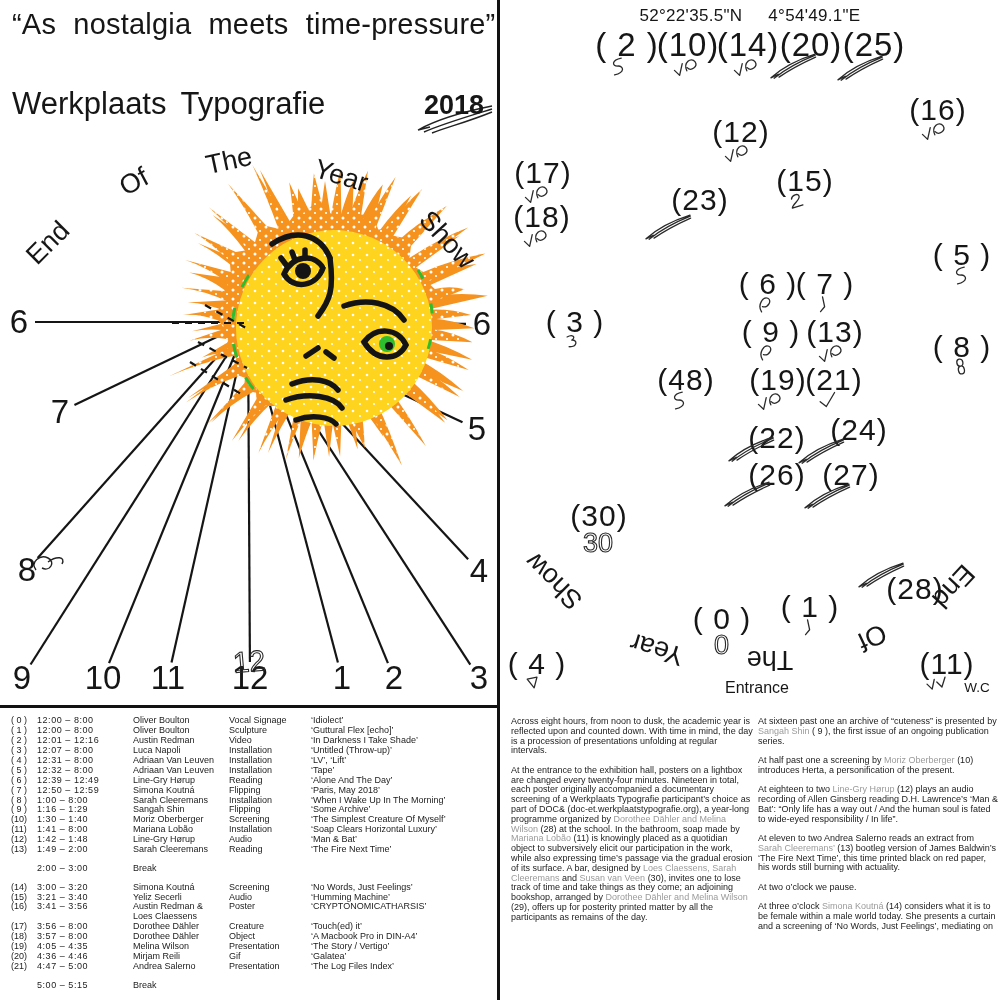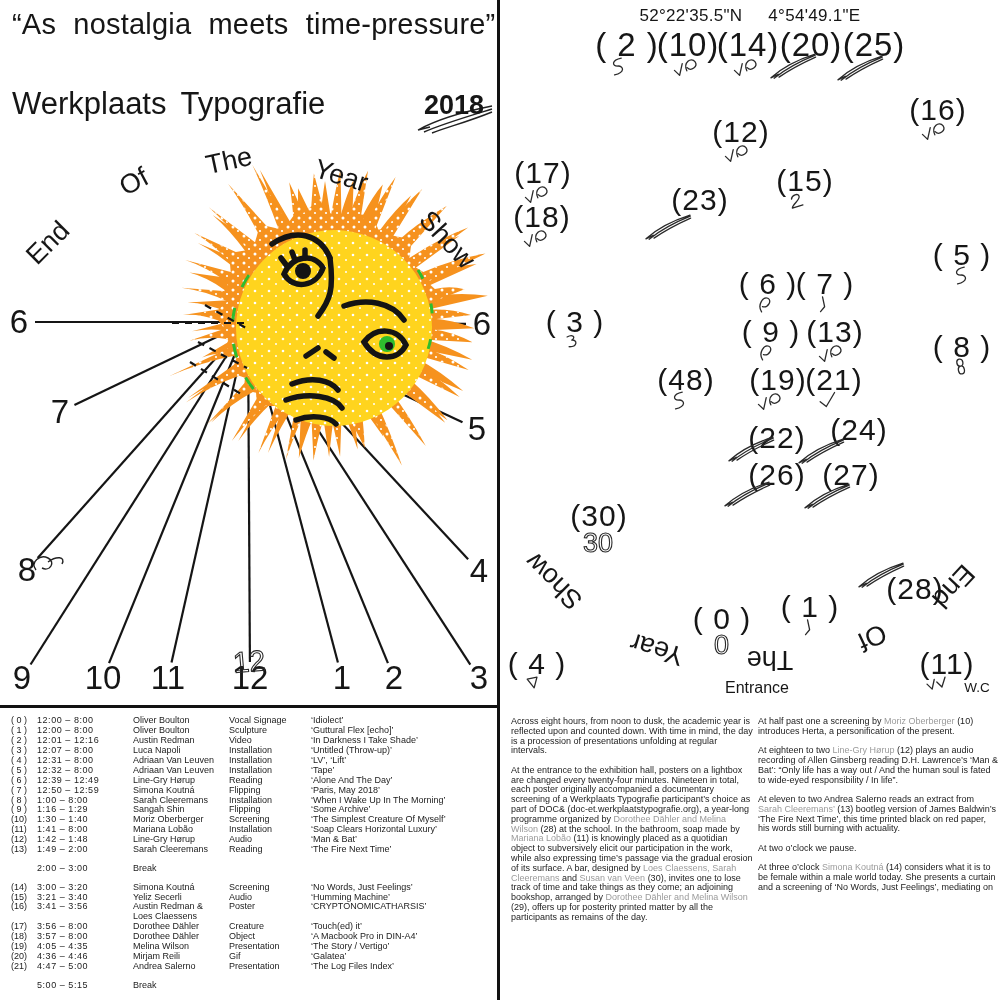--- a/index.html
+++ b/index.html
@@ -448,20 +448,21 @@
       <span class="map-word" style="left: 953px; top: 586px; transform: translate(-50%, -50%) rotate(133deg);">End</span>
     </div>
   <div class="entrance">Entrance</div>
   <div class="wc">W.C</div>
 
   <div class="essay" id="essay1" style="left:511px;">
       <p><span>Across eight hours, from noon to dusk, the academic year is reflected upon and counted down. With time in mind, the day is a procession of presentations unfolding at regular intervals.</span></p>
       <p><span>At the entrance to the exhibition hall, posters on a lightbox are changed every twenty-four minutes. Nineteen in total, each poster originally accompanied a documentary screening of a Werkplaats Typografie participant’s choice as part of DOC&amp; (doc-et.werkplaatstypografie.org), a year-long programme organized by </span><span class="gray">Dorothee Dähler and Melina Wilson</span><span> (28) at the school. In the bathroom, soap made by </span><span class="gray">Mariana Lobão</span><span> (11) is knowingly placed as a quotidian object to subversively elicit our participation in the work, while also expressing time’s passage via the gradual erosion of its surface. A bar, designed by </span><span class="gray">Loes Claessens, Sarah Cleeremans</span><span> and </span><span class="gray">Susan van Veen</span><span> (30), invites one to lose track of time and take things as they come; an adjoining bookshop, arranged by </span><span class="gray">Dorothee Dähler and Melina Wilson</span><span> (29), offers up for posterity printed matter by all the participants as remains of the day.</span></p>
     </div>
   <div class="essay" id="essay2" style="left:758px;">
+      <p><span>At sixteen past one an archive of “cuteness” is presented by </span><span class="gray">Sangah Shin</span><span> ( 9 ), the first issue of an ongoing publication series.</span></p>
       <p><span>At half past one a screening by </span><span class="gray">Moriz Oberberger</span><span> (10) introduces Herta, a personification of the present.</span></p>
       <p><span>At eighteen to two </span><span class="gray">Line-Gry Hørup</span><span> (12) plays an audio recording of Allen Ginsberg reading D.H. Lawrence’s ‘Man &amp; Bat’: “Only life has a way out / And the human soul is fated to wide-eyed responsibility / In life”.</span></p>
       <p><span>At eleven to two Andrea Salerno reads an extract from </span><span class="gray">Sarah Cleeremans’</span><span> (13) bootleg version of James Baldwin’s ‘The Fire Next Time’, this time printed black on red paper, his words still burning with actuality.</span></p>
       <p><span>At two o’clock we pause.</span></p>
       <p><span>At three o’clock </span><span class="gray">Simona Koutná</span><span> (14) considers what it is to be female within a male world today. She presents a curtain and a screening of ‘No Words, Just Feelings’, mediating on</span></p>
     </div>
 
 <svg class="doodle" width="46" height="36" style="left: 231px; top: 643px; transform: rotate(-5deg);">
       <text x="2" y="28" font-size="29" font-family="Liberation Sans, sans-serif" fill="none" stroke="#2a2a2a" stroke-width="1.1">12</text>
     </svg>

